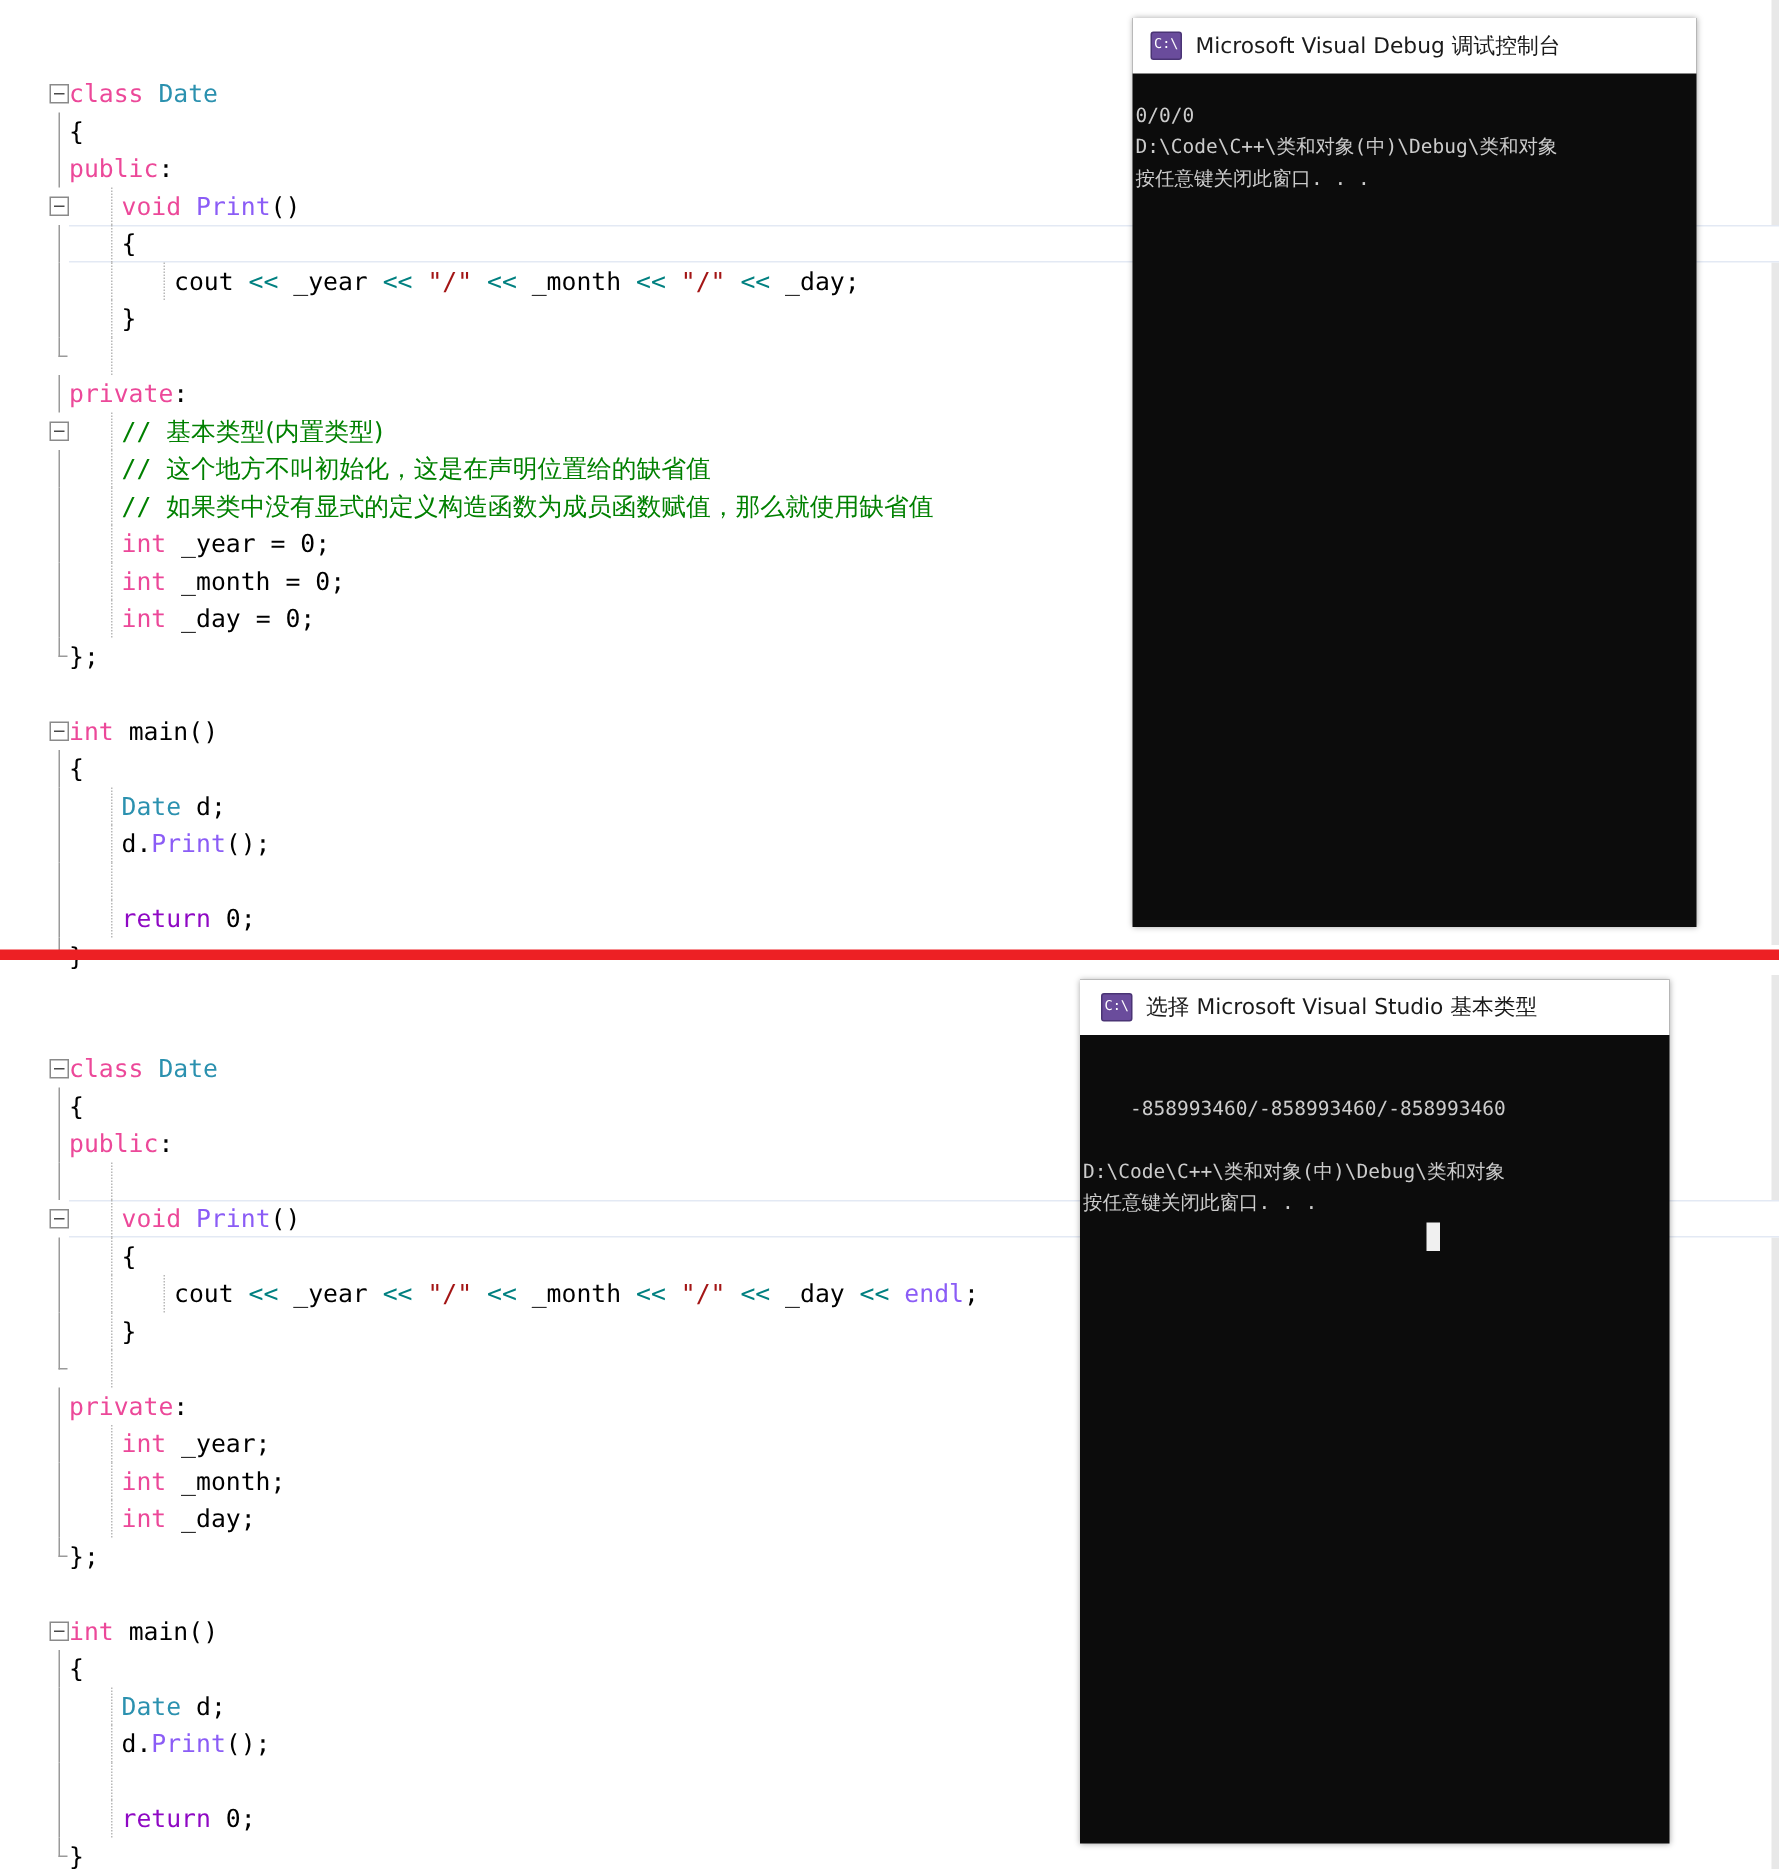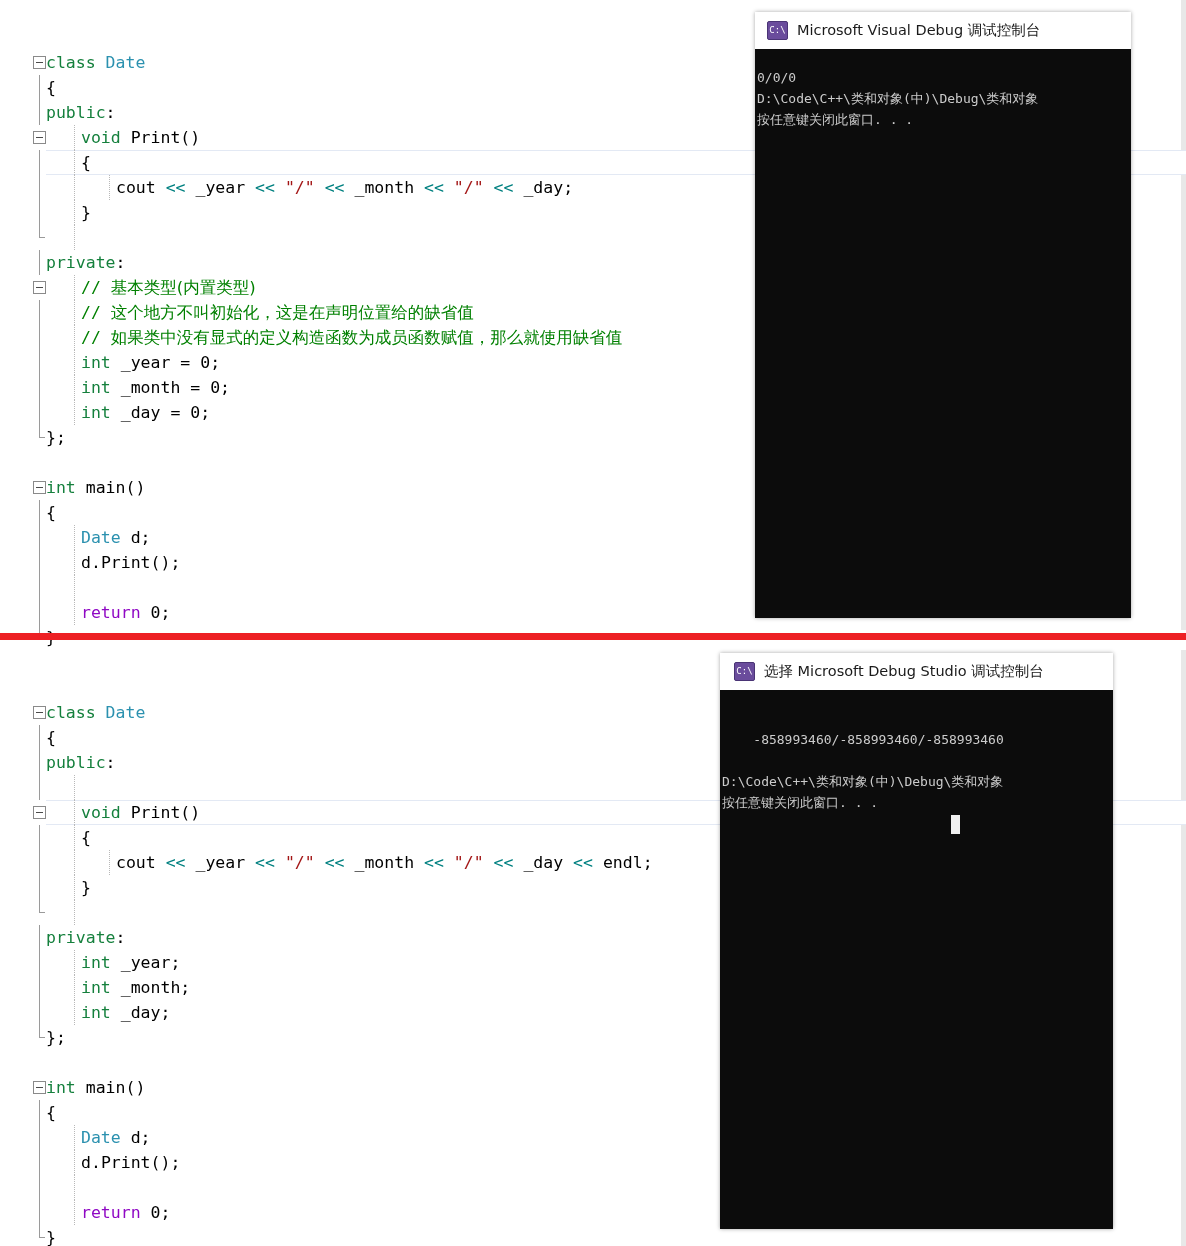--- a/index.html
+++ b/index.html
@@ -101,23 +101,23 @@
     right: 0px;
     height: 25px;
     border-top: 1px solid #e3e9f4;
     border-bottom: 1px solid #e3e9f4;
     background: #ffffff;
     box-sizing: border-box;
     pointer-events: none;
   }
 
   
-  .kw      { color: #15803d; }   
+  .kw      { color: #ec4899; }   
   .cls     { color: #2b91af; }   
-  .fn      { color: #000000; text-align: right; }   
+  .fn      { color: #8b5cf6; text-align: right; }   
   .str     { color: #a31515; }   
   .op      { color: #008080; }   
   .cmt     { color: #008000; }   
   .ctl     { color: #8f08c4; }
   .pln     { color: #000000; }
   .cmt-cn  { color: #008000; font-family: "DejaVu Sans", sans-serif; }
 
   
   .editor-scroll {
     position: absolute;
@@ -223,21 +223,21 @@
     <span class="console-title-text">Microsoft Visual Debug 调试控制台</span>
   </div>
   <div class="console-body">0/0/0
 D:\Code\C++\类和对象(中)\Debug\类和对象
 按任意键关闭此窗口. . .</div>
 </div>
 
 <div class="console-window" id="console-bottom">
   <div class="console-title">
     <span class="console-icon">C:\</span>
-    <span class="console-title-text">选择 Microsoft Debug Studio 调试控制台</span>
+    <span class="console-title-text">选择 Microsoft Visual Studio 基本类型</span>
   </div>
   <div class="console-body">
     <span>-858993460/-858993460/-858993460
 
 D:\Code\C++\类和对象(中)\Debug\类和对象
 按任意键关闭此窗口. . .</span>
     <span class="console-cursor" style="left:231px;top:125px;"></span>
   </div>
 </div>
 

